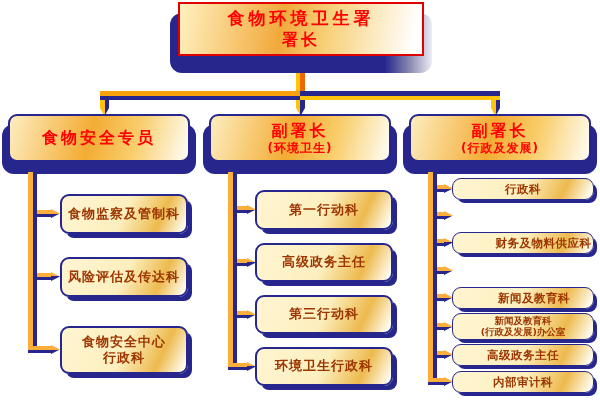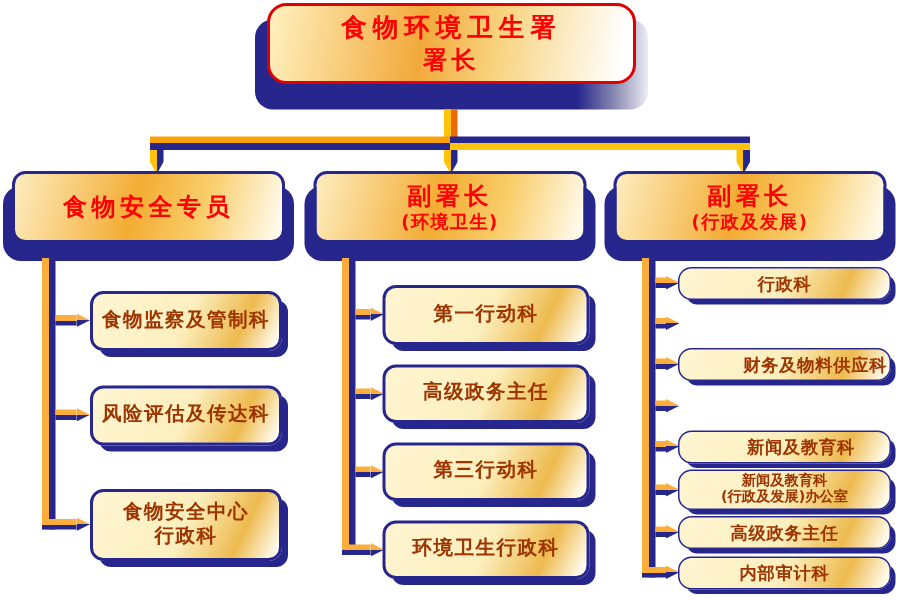--- a/index.html
+++ b/index.html
@@ -5,21 +5,21 @@
   html,body{margin:0;padding:0;background:#fff;}
   #stage{
     position:relative;width:600px;height:400px;background:#ffffff;overflow:hidden;
     font-family:"DejaVu Sans","Liberation Sans",sans-serif;
   }
   
   .ped{position:absolute;background:#26268C;border-radius:12px;}
   .ped.top{background:linear-gradient(to right,#26268C 0%,#26268C 82%,#8F8FB4 92%,#EDEDF5 100%);}
   .node{position:absolute;display:flex;flex-direction:column;align-items:center;justify-content:center;
         text-align:center;font-weight:bold;box-sizing:border-box;}
-  .rootbox{border:2px solid #E10000;border-radius:13px;color:#FF0000;
+  .rootbox{border:2px solid #E10000;border-radius:0;color:#FF0000;
         background:linear-gradient(100deg,#FFF1C0 0%,#F2A93B 42%,#F8D27D 62%,#FFFFFF 96%);}
   .rootbox .l1{font-size:17px;letter-spacing:4px;}
   .rootbox .l2{font-size:16px;letter-spacing:3px;}
   .l2box{border:2px solid #26268C;border-radius:9px;color:#FF0000;
         background:linear-gradient(105deg,#FDEDC0 0%,#F3AC33 45%,#F9CE6C 70%,#FFFEF6 100%);}
   .l2box .t{font-size:16px;letter-spacing:3px;line-height:1.25;}
   .l2box .s{font-size:12px;letter-spacing:1px;line-height:1.2;}
   .child{border:2px solid #26268C;border-radius:9px;color:#9C3500;
         background:linear-gradient(115deg,#FFF5D2 0%,#FCEFBE 50%,#EDBA4E 78%,#FFFCEE 97%);
         box-shadow:5px 5px 0 -1px #26268C;font-size:13px;letter-spacing:1px;line-height:1.25;}

